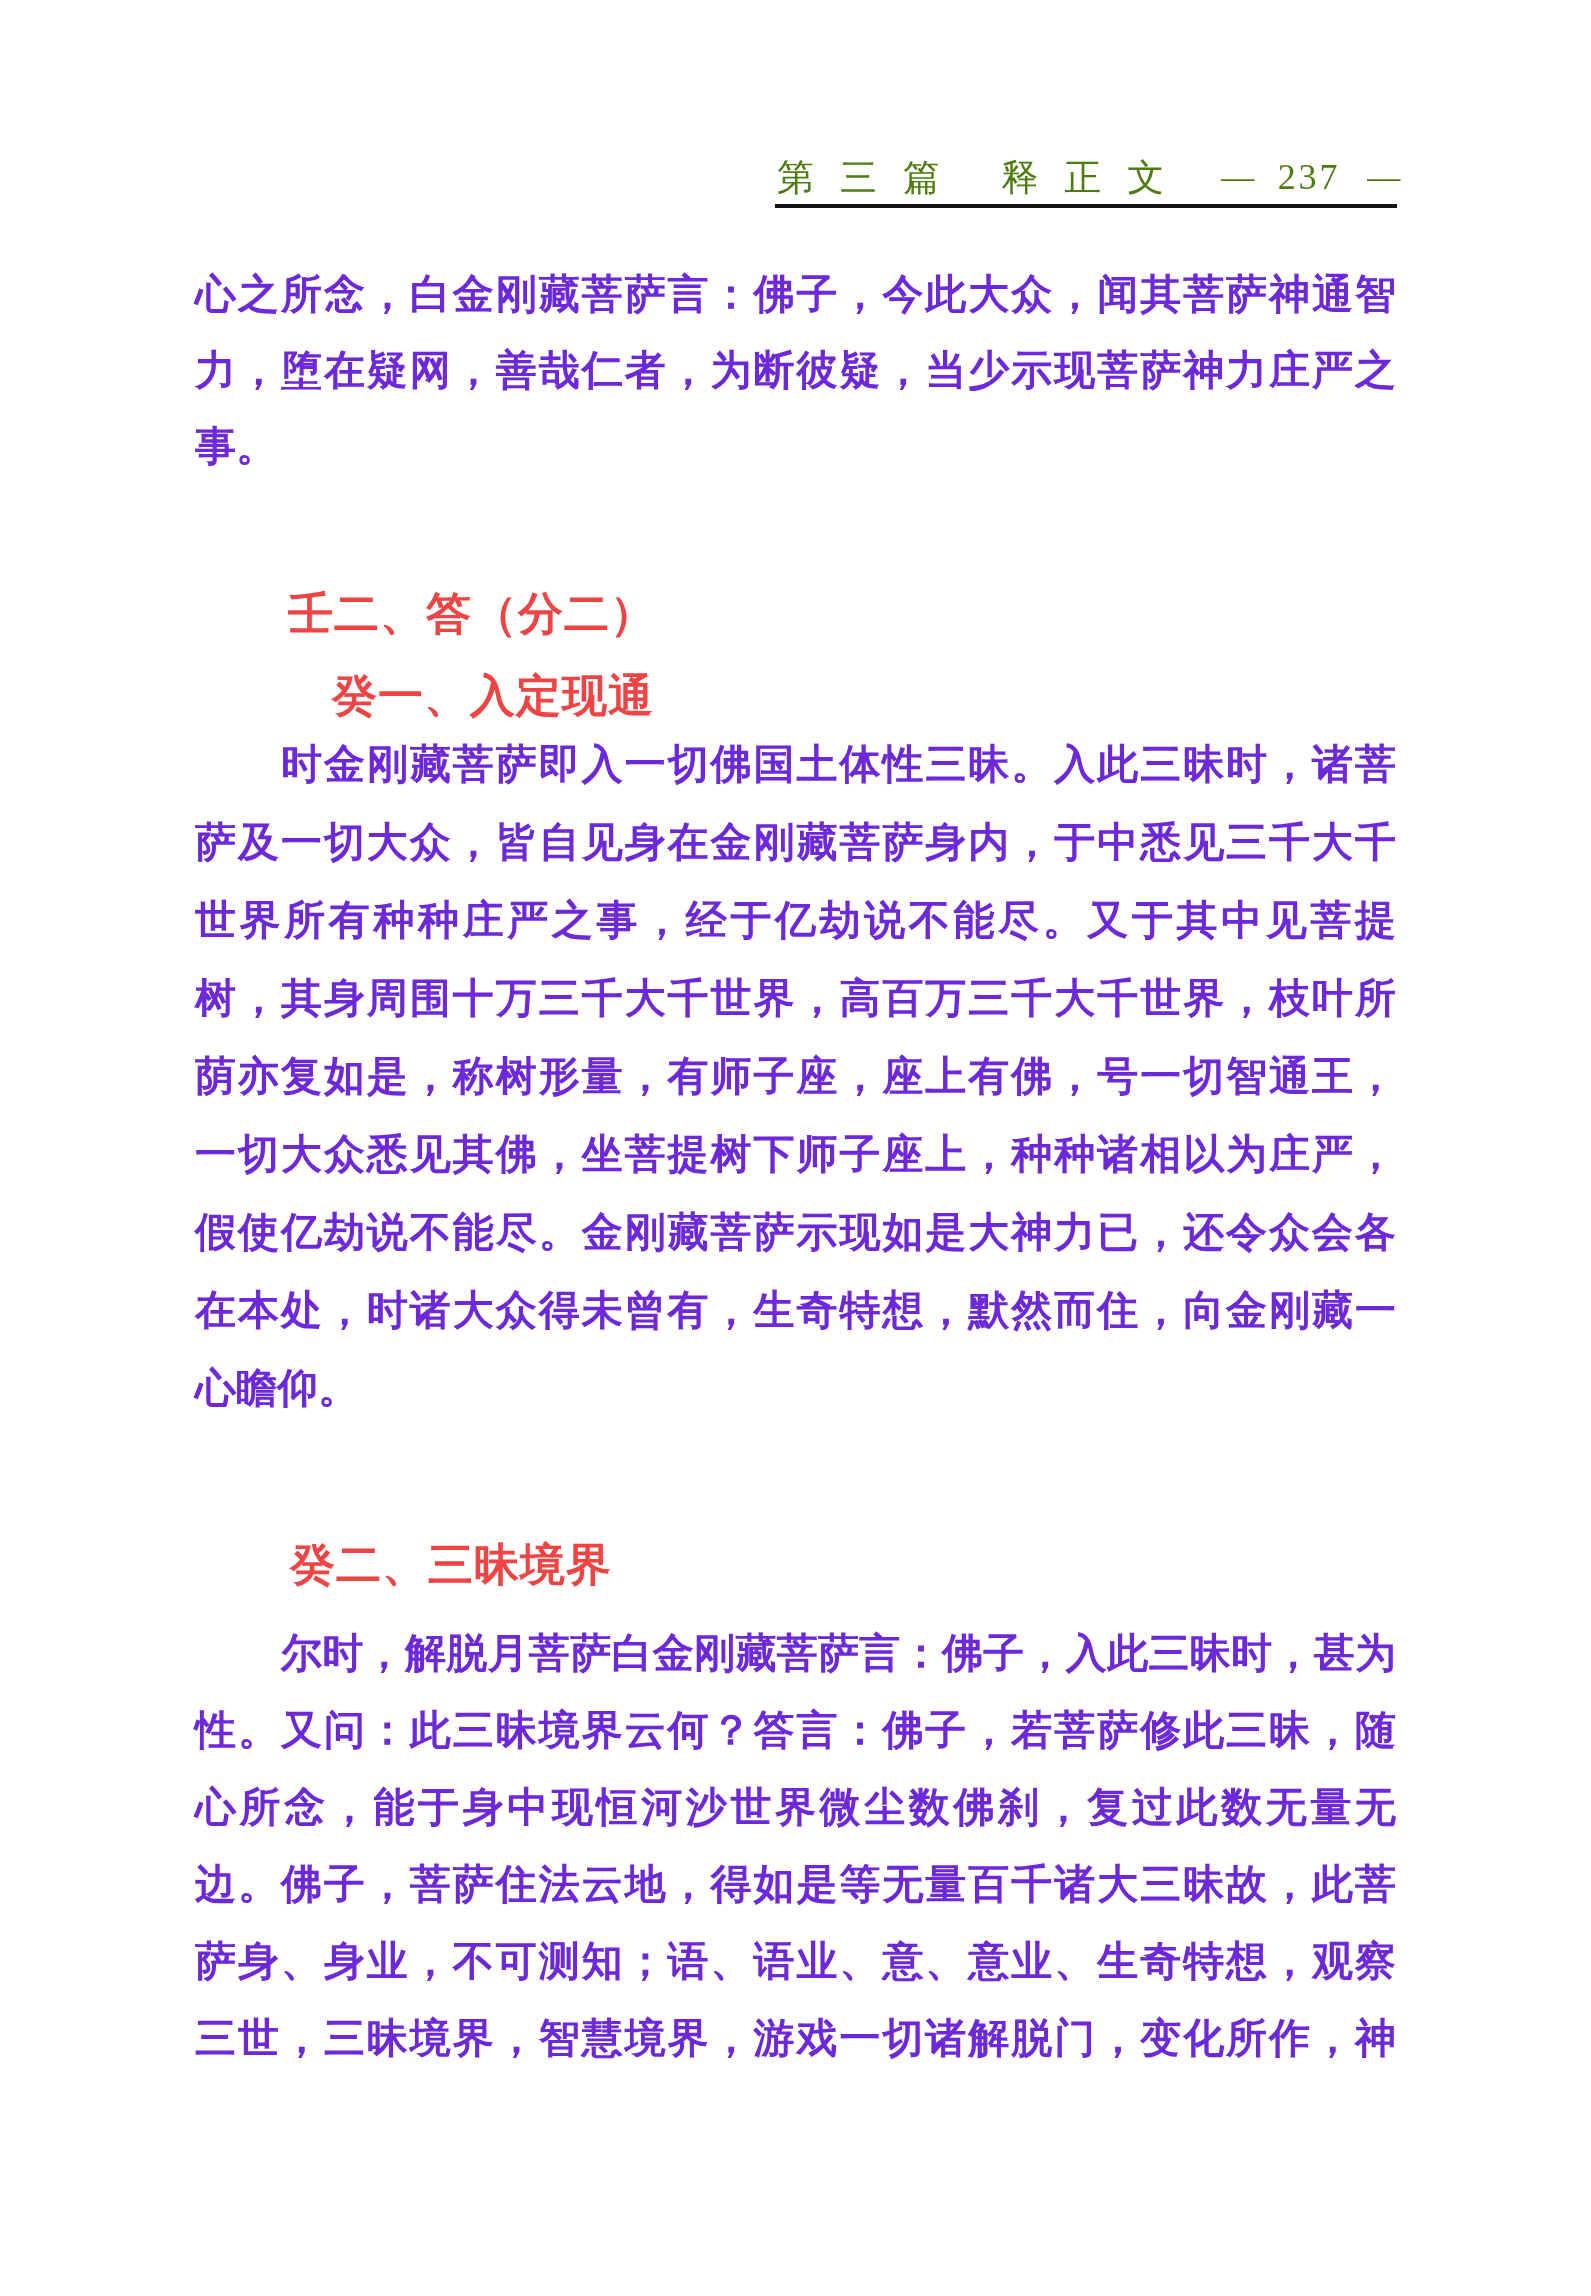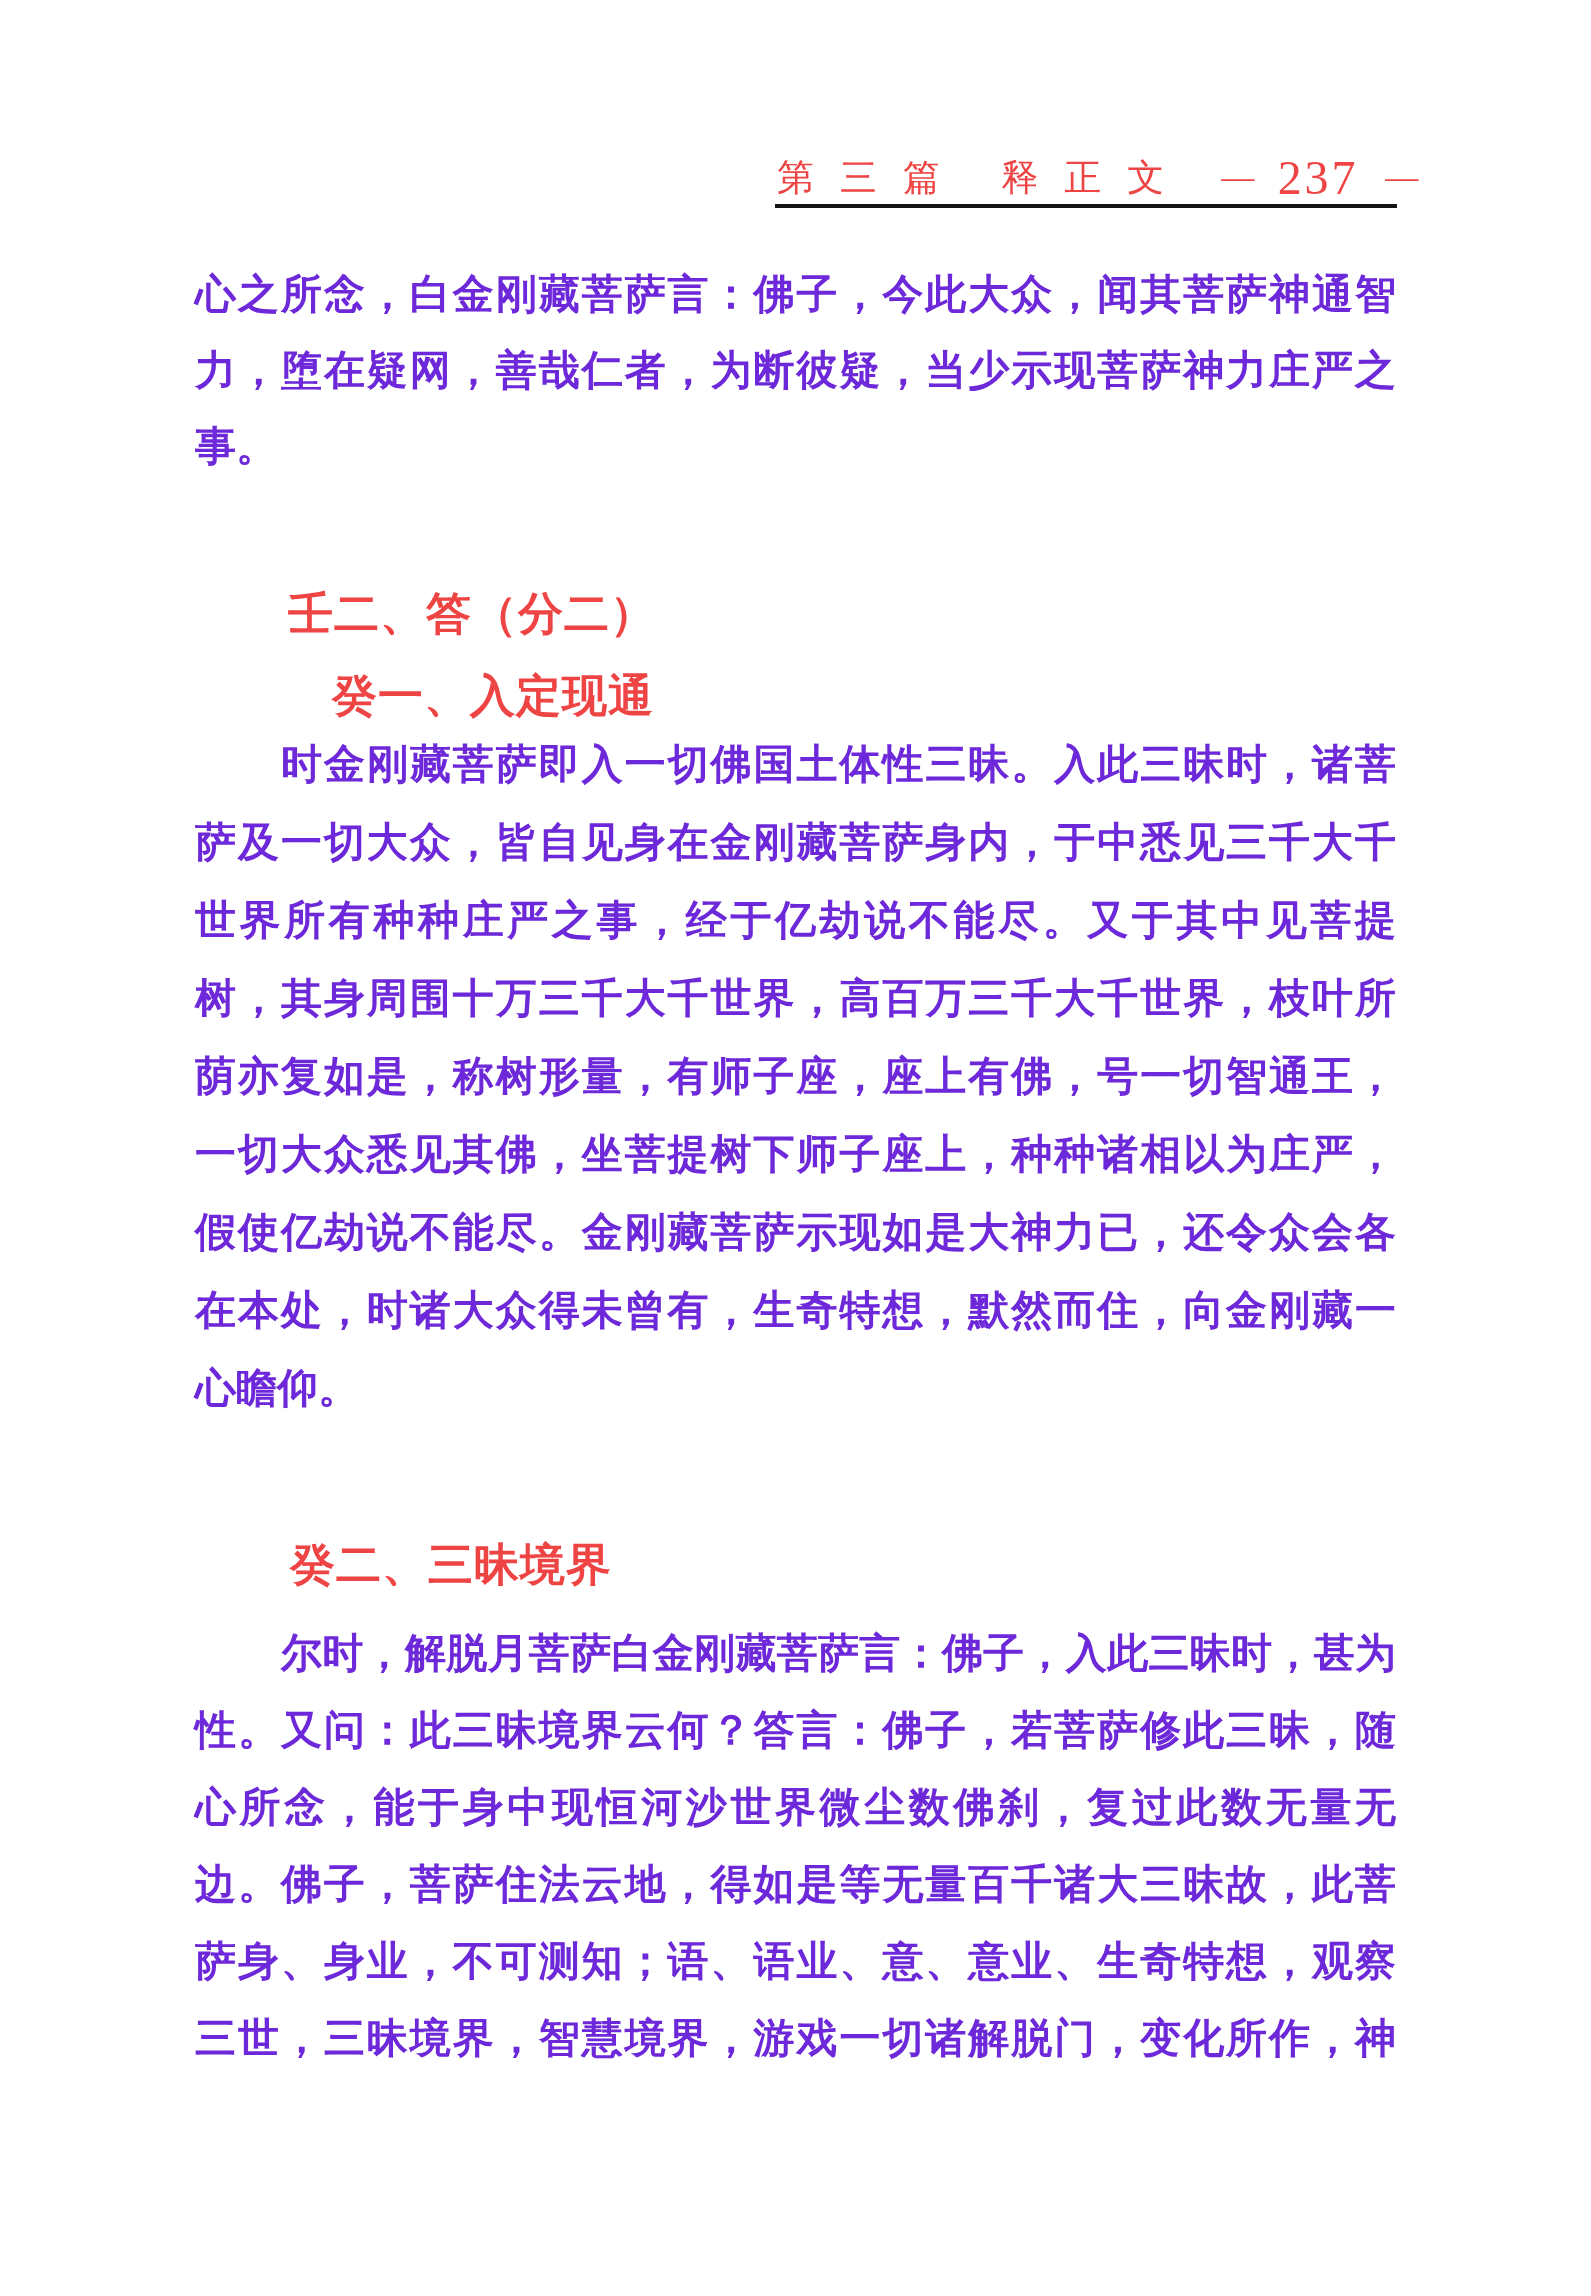--- a/index.html
+++ b/index.html
@@ -18,26 +18,26 @@
     position: absolute;
     top: 156px;
     left: 777px;
     width: 624px;
     display: flex;
     align-items: center;
     font-family: "Liberation Serif", serif;
     font-size: 37px;
     line-height: 43px;
     font-weight: 400;
-    color: #ef4444;
+    color: #4d7c0f;
     white-space: pre;
   }
   .header-title { letter-spacing: 26px; }
   .header-dash-1 { margin-left: 31px; font-size: 33px; }
-  .header-num   { margin-left: 23.4px; font-size: 48px; letter-spacing: 2.9px; }
+  .header-num   { margin-left: 23.4px; font-size: 36px; letter-spacing: 2.9px; }
   .header-dash-2 { margin-left: 27px; font-size: 33px; }
   .header-rule {
     position: absolute;
     top: 204px;
     left: 775px;
     width: 622px;
     height: 3.9px;
     background: #151515;
   }
 

